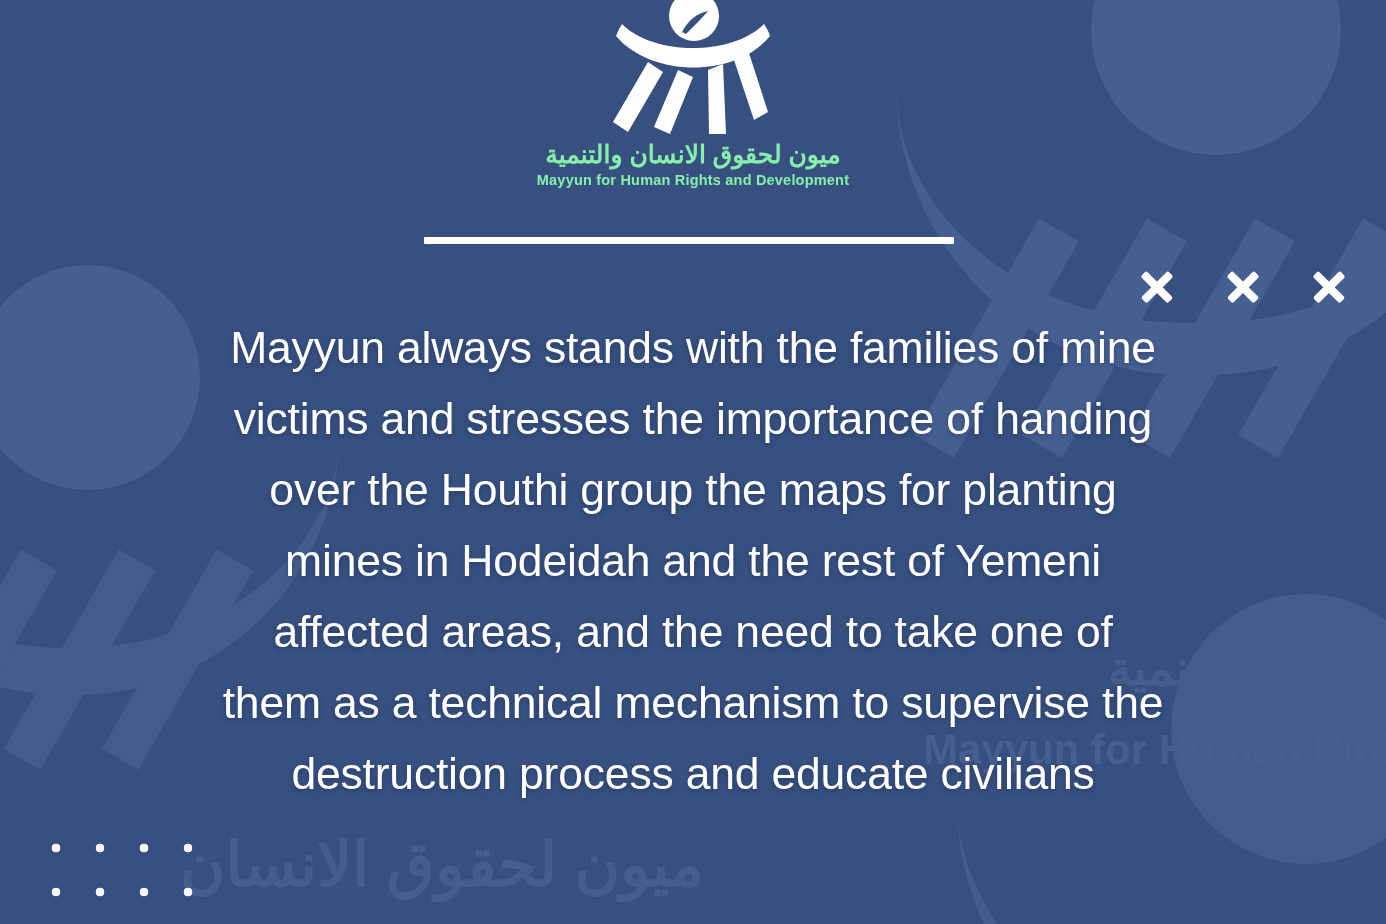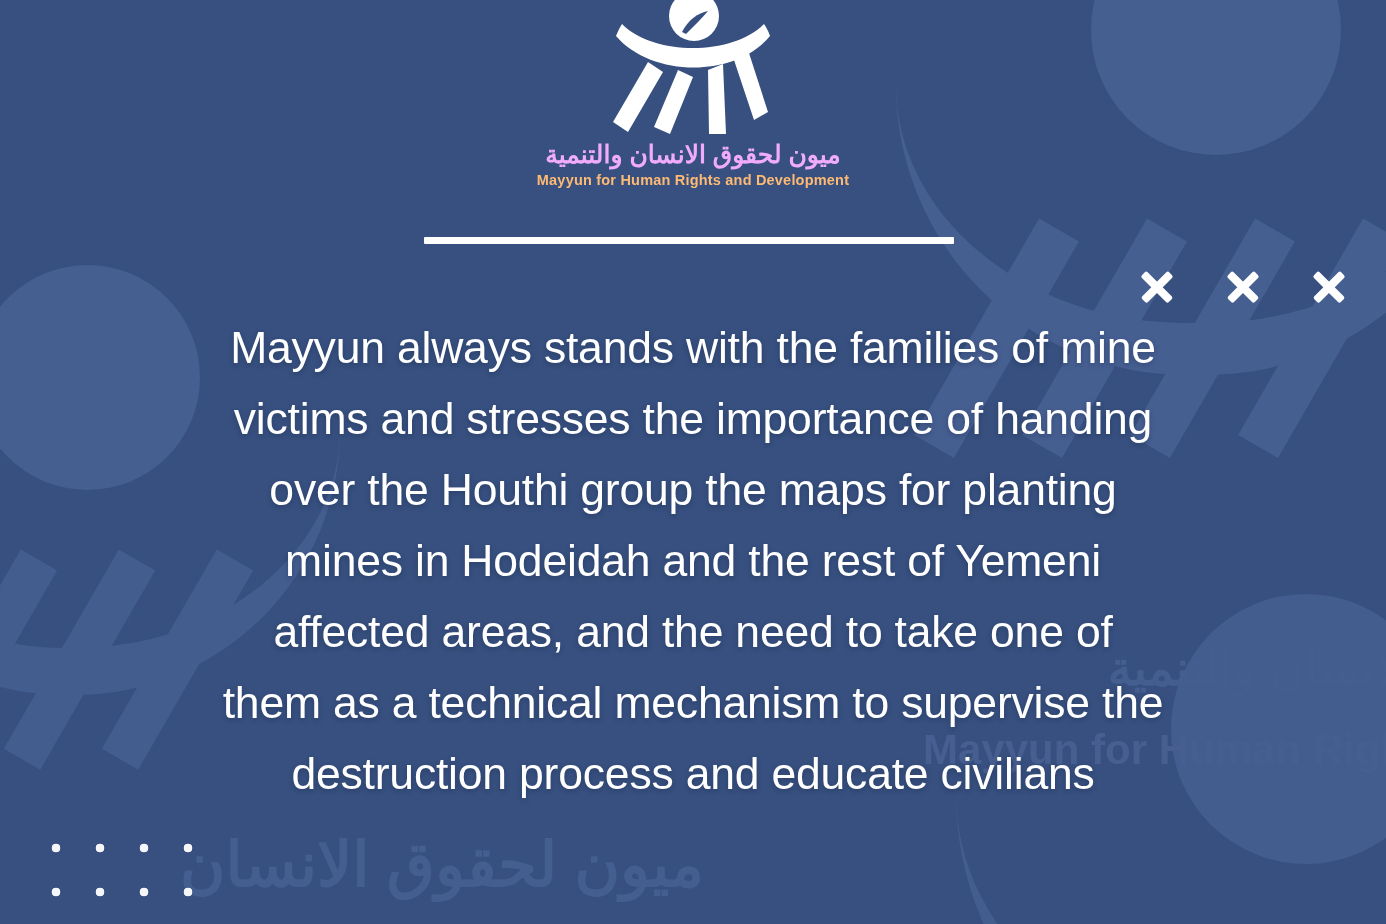--- a/index.html
+++ b/index.html
@@ -149,28 +149,28 @@
     margin-top: -6px;
   }
   .logo-mark svg { display: block; width: 100%; height: 100%; }
 
   .brand-ar {
     font-size: 25px;
     font-weight: bold;
     letter-spacing: 0.5px;
     direction: rtl;
     margin-top: 4px;
-    color: #f0abfc;
+    color: #86efac;
   }
   .brand-en {
     font-size: 14.5px;
     font-weight: bold;
     letter-spacing: 0.2px;
     margin-top: 3px;
-    color: #fdba74;
+    color: #86efac;
   }
 
   .divider {
     position: absolute;
     left: 424px;
     top: 237px;
     width: 530px;
     height: 7px;
     background: #ffffff;
     border-radius: 1px;

